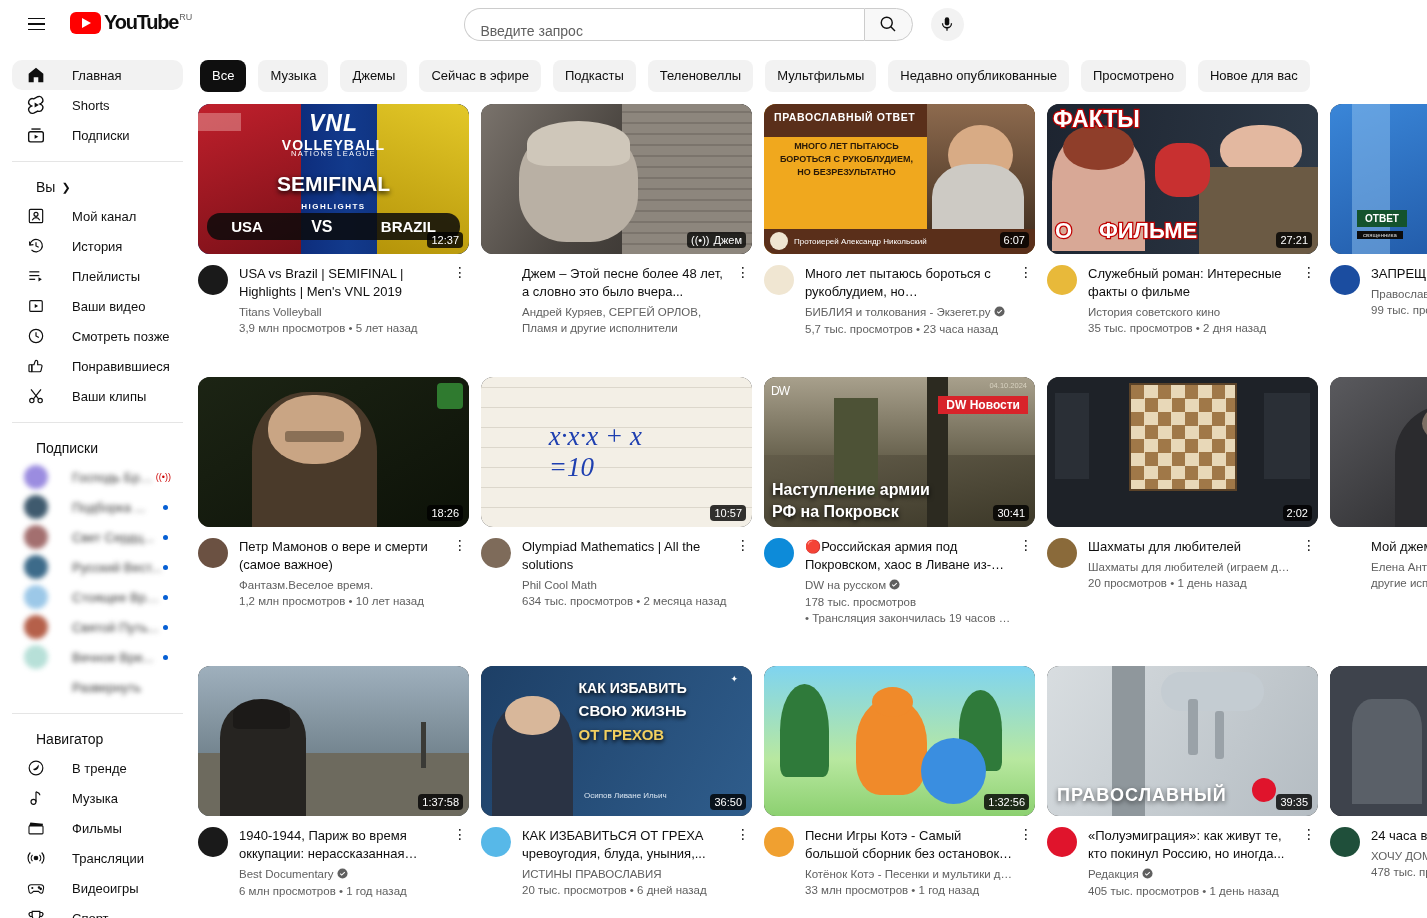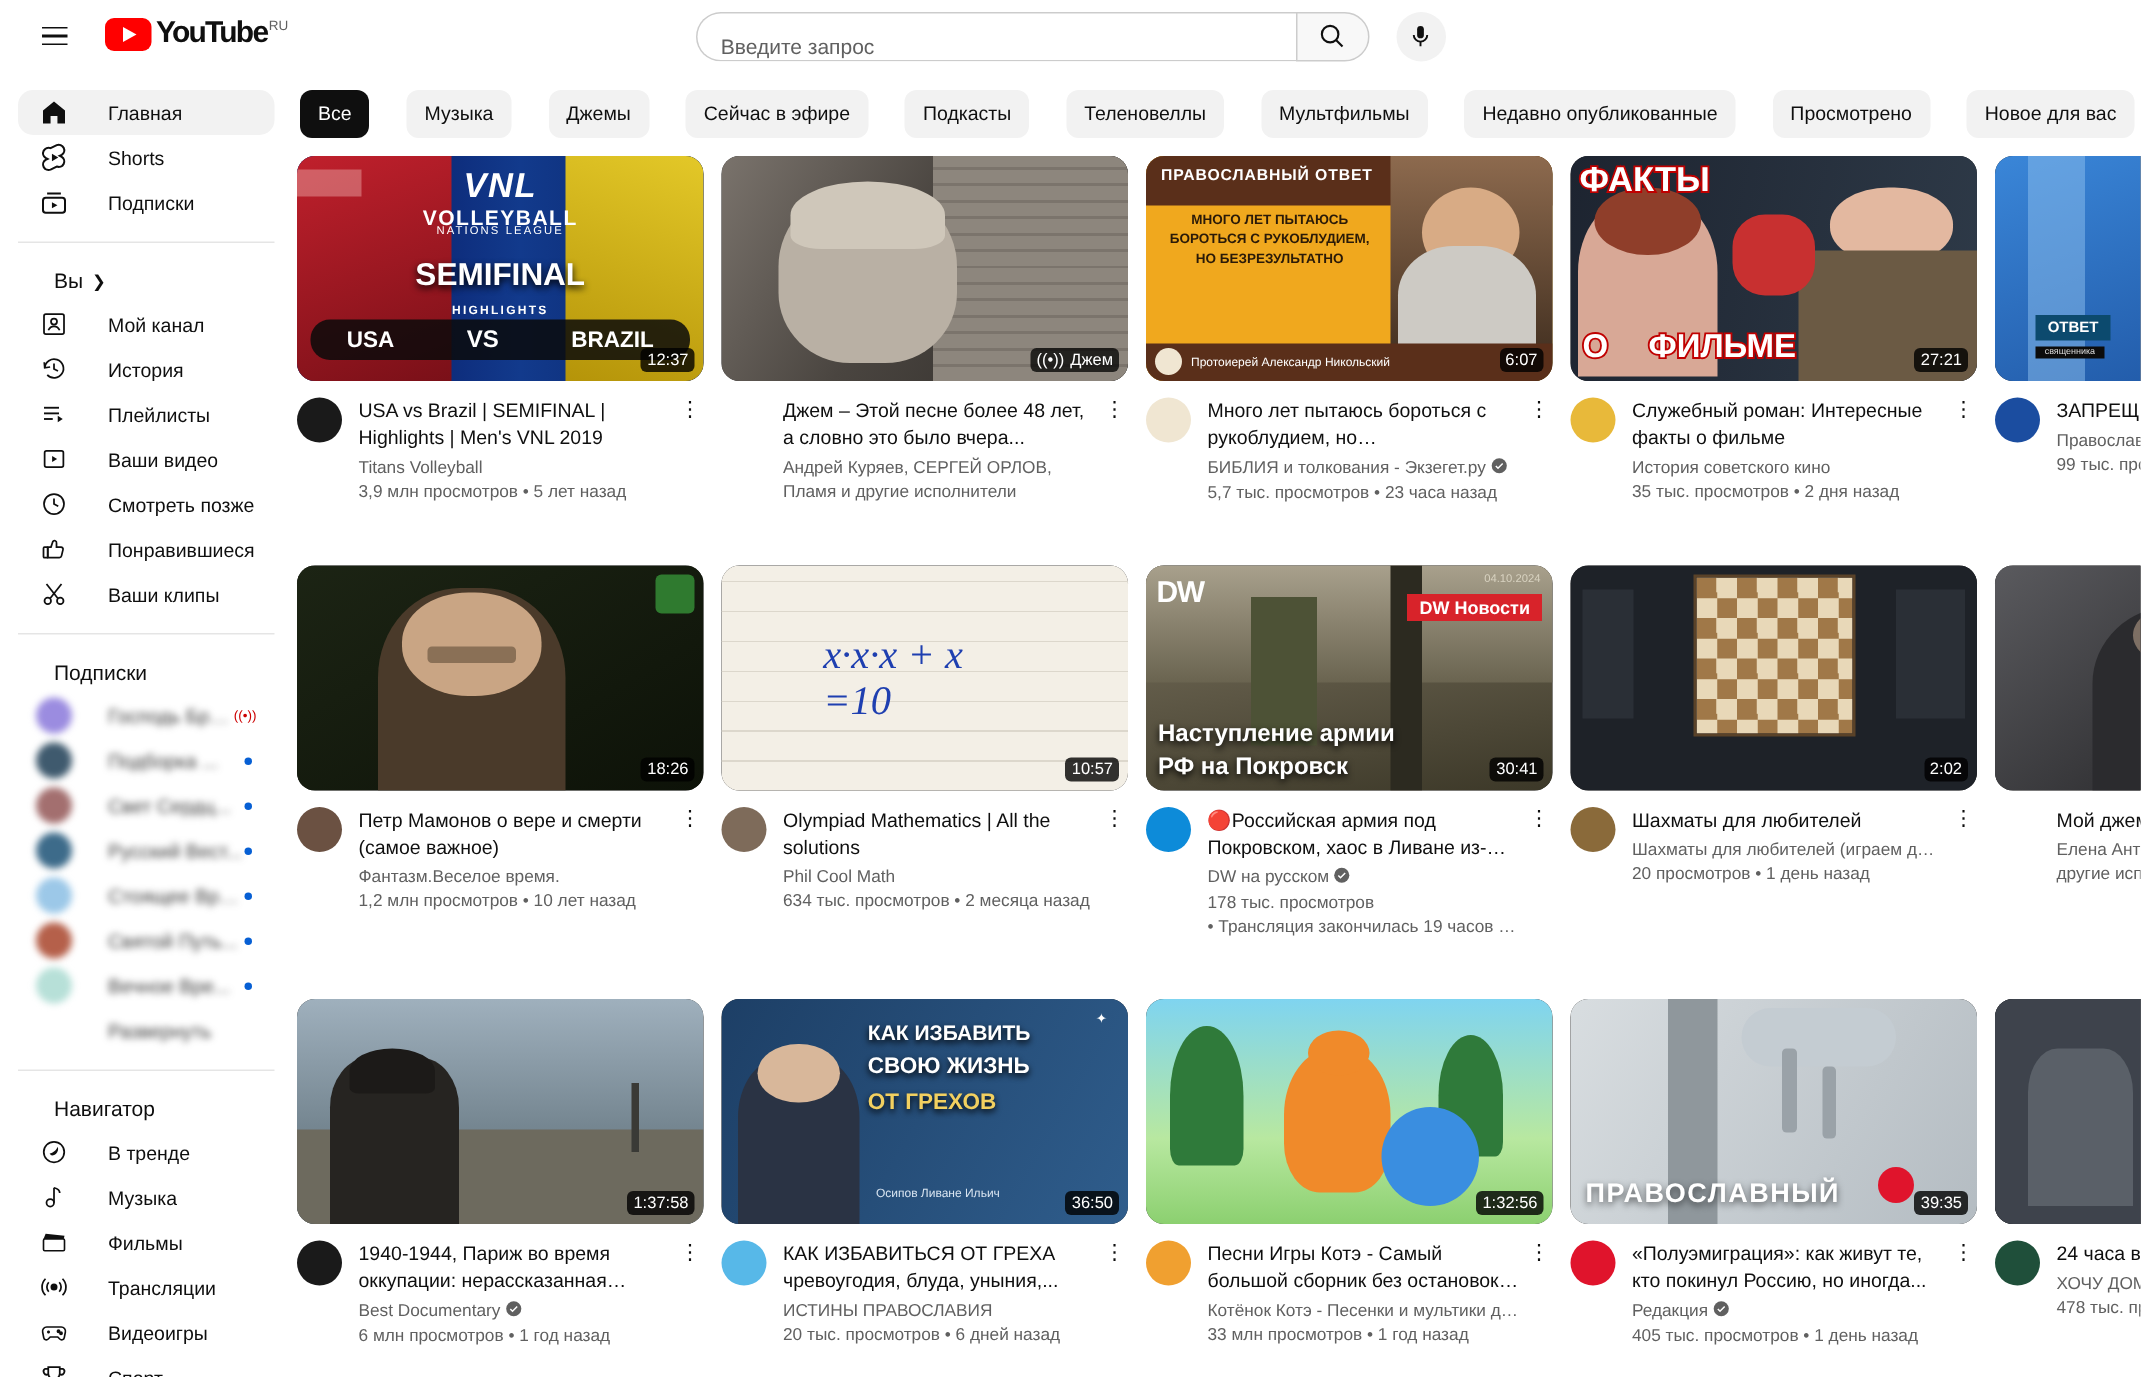--- a/index.html
+++ b/index.html
@@ -150,21 +150,20 @@
     width: 1232px; height: 870px;
     overflow: hidden;
   }
   .chips-bar {
     position: absolute; top: 0; left: 0;
     width: 1232px; height: 56px;
     background: #fff;
     display: flex; align-items: center;
     gap: 12px; padding: 0 4px 0 5px;
     z-index: 10;
-    justify-content: space-between;
   }
   .chip {
     height: 32px; border-radius: 8px;
     background: #f2f2f2; color: #0f0f0f;
     font-size: 13px; line-height: 32px;
     padding: 0 12px; white-space: nowrap;
     cursor: pointer; flex: none;
   }
   .chip.selected { background: #0f0f0f; color: #fff; }
 
@@ -608,21 +607,21 @@
           <div class="kebab">
             <div class="kebab-dots">⋮</div>
           </div>
         </div>
       </div>
       <div class="card">
         <div class="thumb">
       <div style="position:absolute;inset:0;background:linear-gradient(160deg,#3a86d8,#1b4f9c)"></div>
       <div style="position:absolute;left:8%;top:0;width:14%;height:100%;background:#8ec0ee;opacity:.5"></div>
 
-      <div style="position:absolute;left:10%;bottom:18%;background:#0c4a6e;padding:3px 8px;color:#fff;font-size:10px;font-weight:bold">ОТВЕТ</div>
+      <div style="position:absolute;left:10%;bottom:18%;background:#14532d;padding:3px 8px;color:#fff;font-size:10px;font-weight:bold">ОТВЕТ</div>
       <div style="position:absolute;left:10%;bottom:10%;background:#0c0c0c;padding:1px 6px;color:#ddd;font-size:6px">священника</div>
         </div>
         <div class="meta">
           <div class="avatar" style="background: rgb(27, 77, 160);"></div>
           <div class="meta-text">
             <div class="v-title">ЗАПРЕЩЕННЫЕ словами п...</div>
             <div class="v-chan"><span>Православн...</span></div>
             <div class="v-stats">99 тыс. прос...</div>
           </div>
         </div>
@@ -666,21 +665,21 @@
             <div class="kebab-dots">⋮</div>
           </div>
         </div>
       </div>
       <div class="card">
         <div class="thumb">
       <div style="position:absolute;inset:0;background:linear-gradient(170deg,#7c7460,#3c3828)"></div>
       <div style="position:absolute;left:0;top:0;width:100%;height:52%;background:linear-gradient(180deg,#a8a08c,#6a6450)"></div>
       <div style="position:absolute;left:26%;top:14%;width:16%;height:66%;background:#4d5236"></div>
       <div style="position:absolute;left:60%;top:0;width:8%;height:100%;background:#2c2a20"></div>
-      <div style="position:absolute;left:7px;top:7px;color:#fff;font-size:20px;font-weight:bold;letter-spacing:-1px">DW</div>
+      <div style="position:absolute;left:7px;top:7px;color:#fff;font-size:12px;font-weight:normal;letter-spacing:-1px">DW</div>
       <div style="position:absolute;right:7px;top:19px;background:#d8232a;color:#fff;font-size:12px;font-weight:bold;padding:2px 8px">DW Новости</div>
       <div style="position:absolute;right:8px;top:4px;color:#d8d2c0;font-size:7.5px">04.10.2024</div>
       <div style="position:absolute;left:8px;bottom:28px;color:#fff;font-size:16px;font-weight:bold;text-shadow:0 2px 5px #000">Наступление армии</div>
       <div style="position:absolute;left:8px;bottom:6px;color:#fff;font-size:16px;font-weight:bold;text-shadow:0 2px 5px #000">РФ на Покровск</div>
           <div class="badge">30:41</div>
         </div>
         <div class="meta">
           <div class="avatar" style="background: rgb(13, 139, 217);"></div>
           <div class="meta-text">
             <div class="v-title">🔴Российская армия под Покровском, хаос в Ливане из-за...</div>

